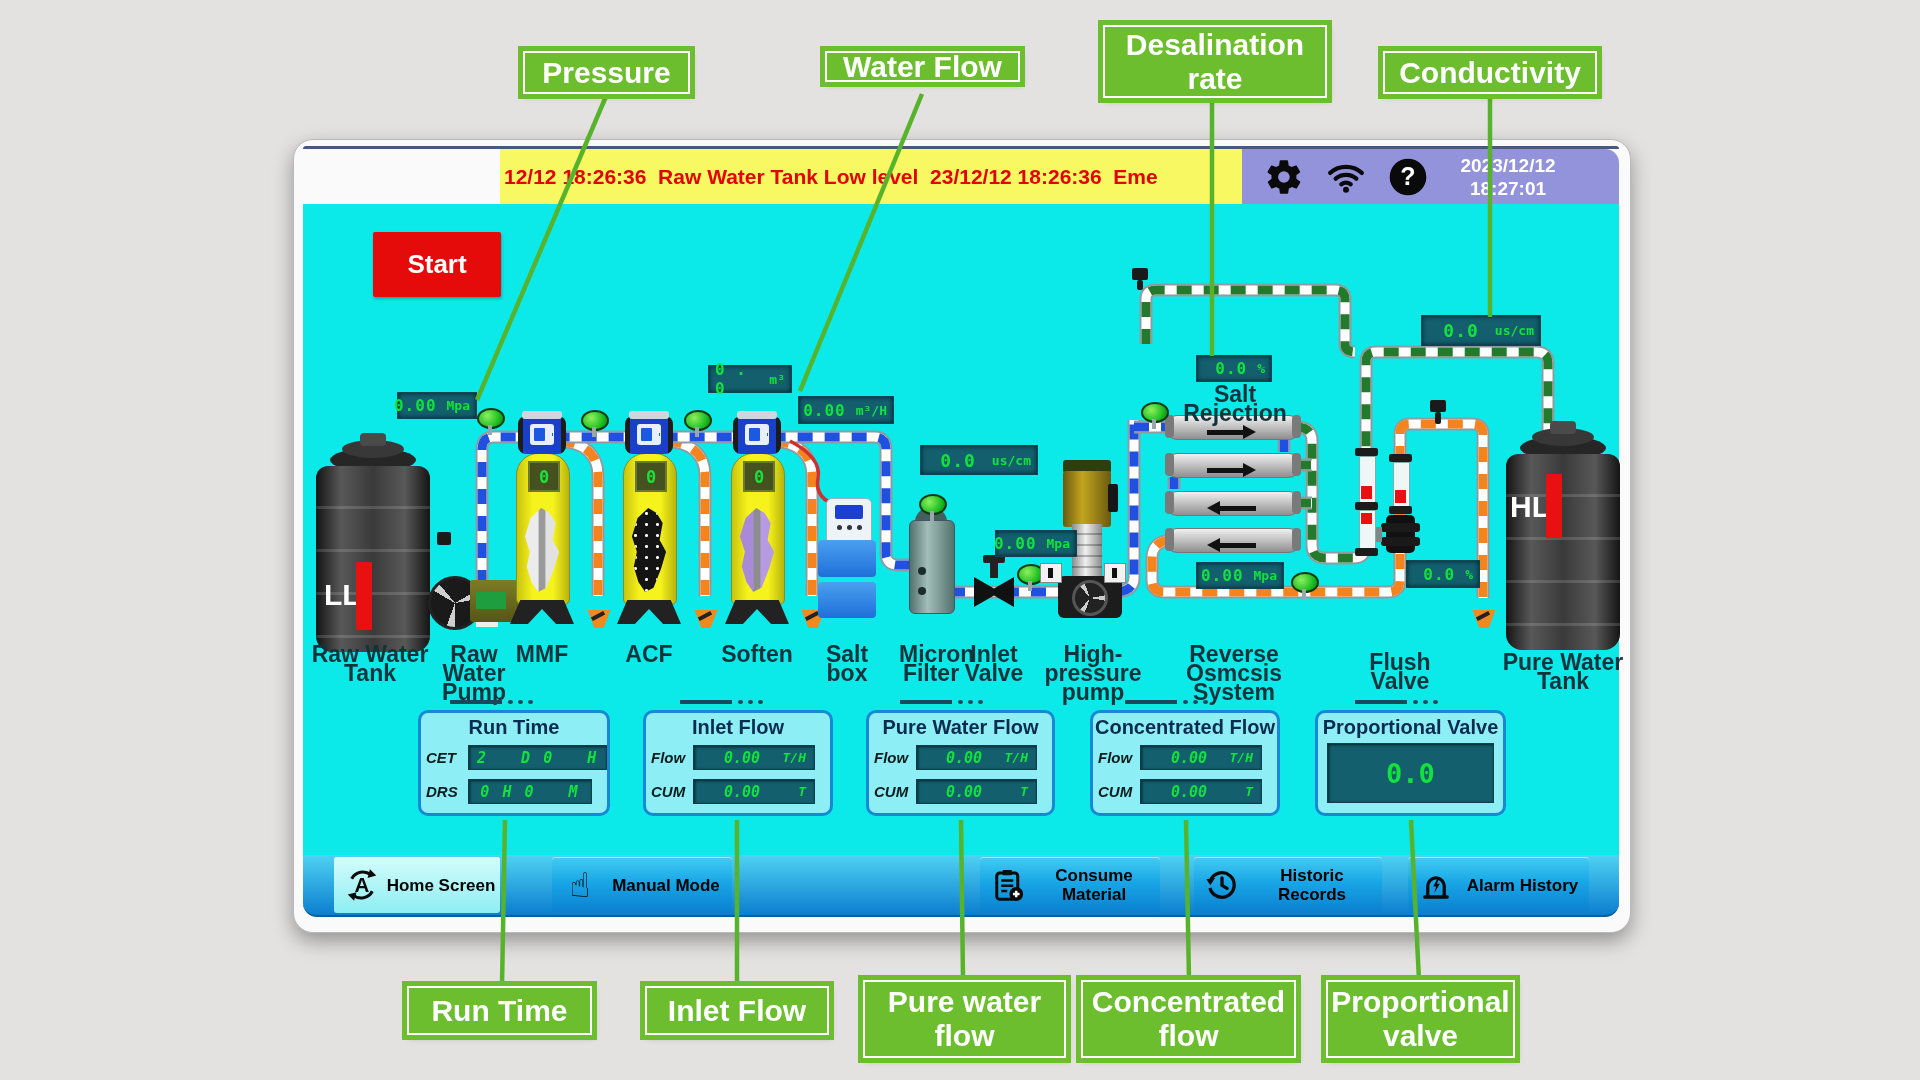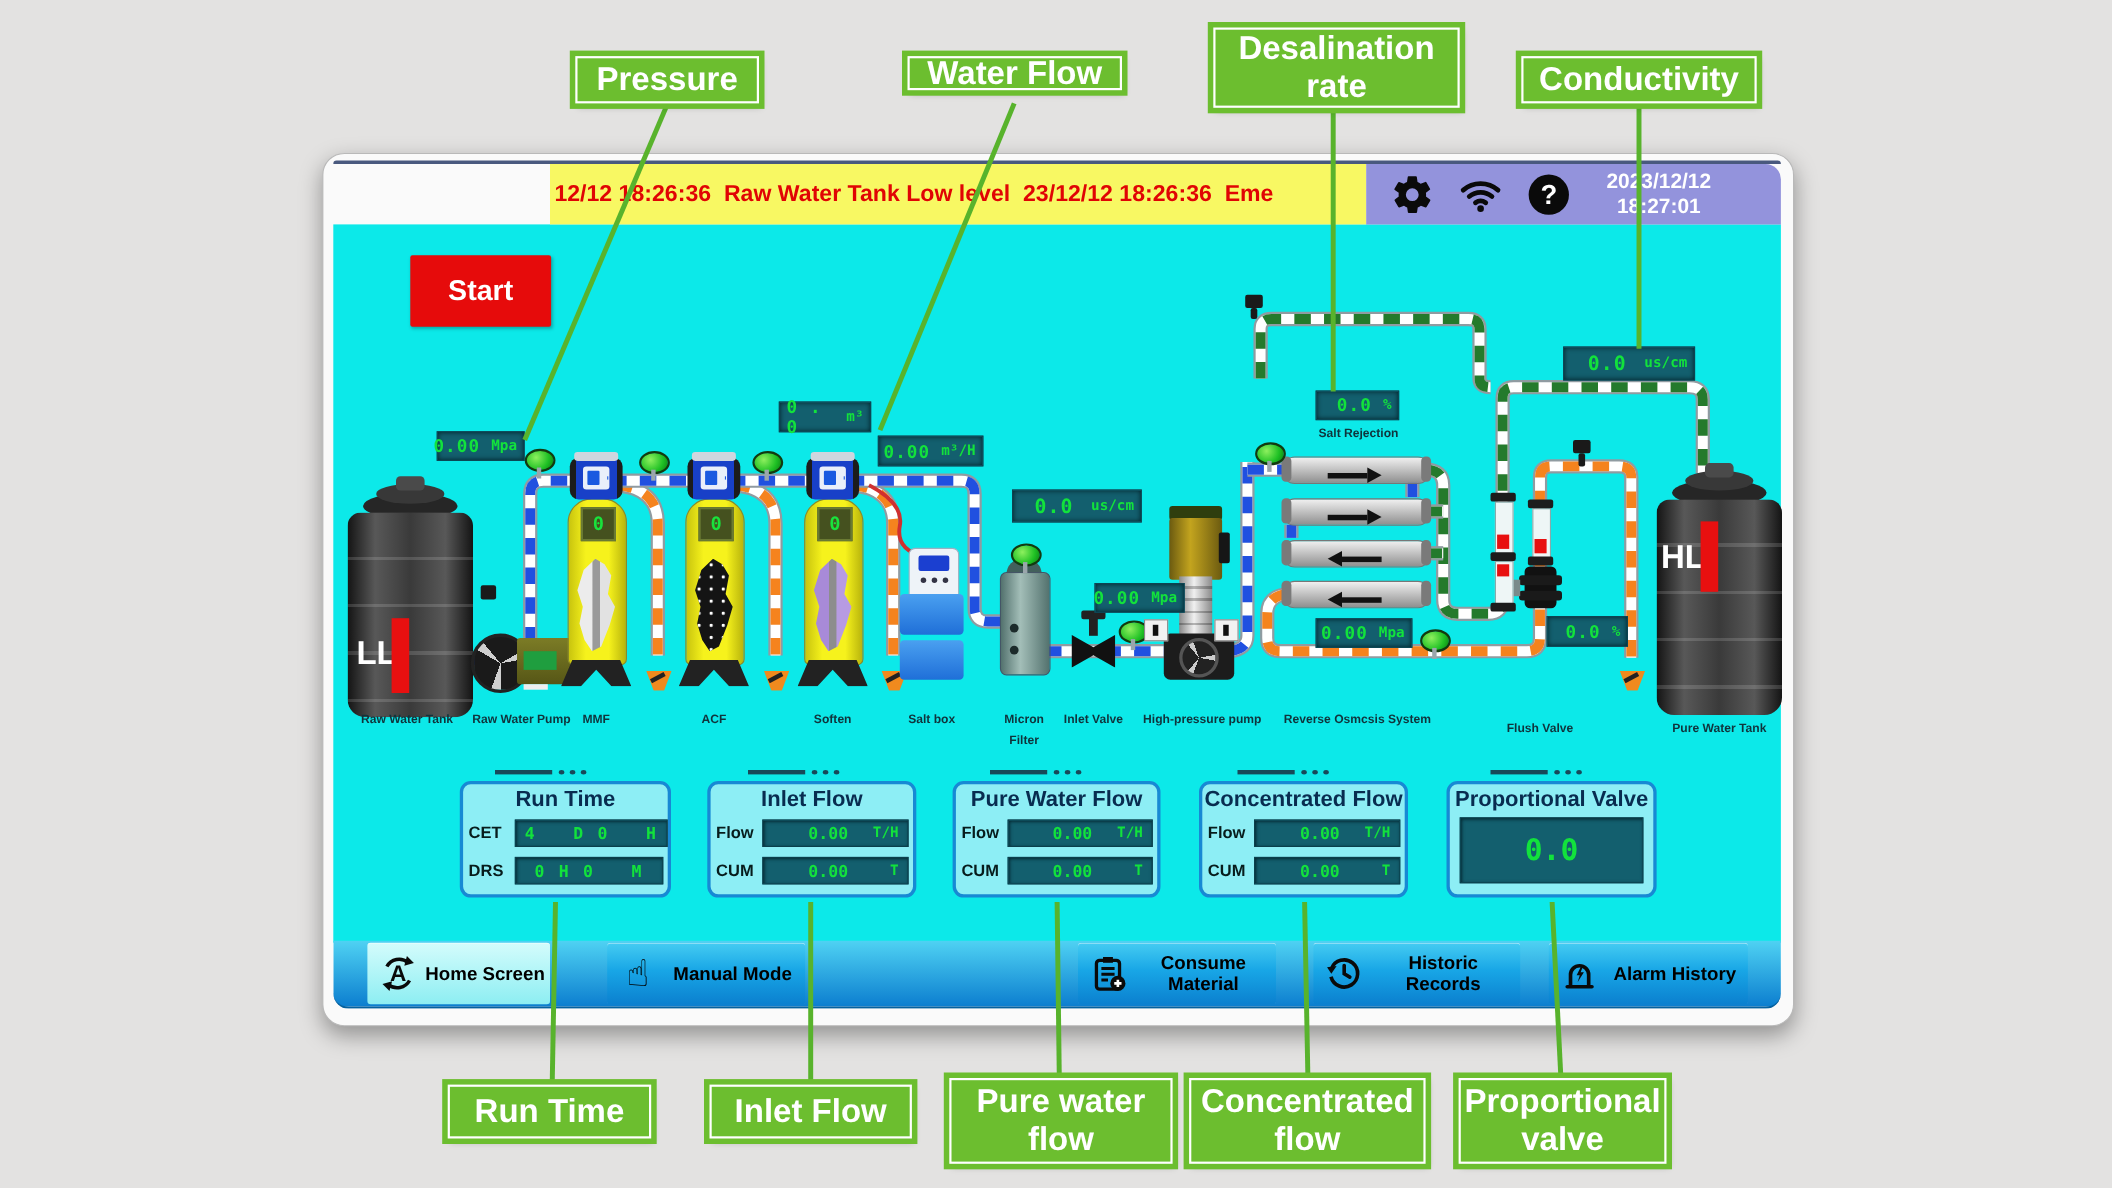--- a/index.html
+++ b/index.html
@@ -77,32 +77,32 @@
     background:linear-gradient(180deg,#f0f0f0,#8f8f8f);border:1px solid #777;}
   .ro-tube::before,.ro-tube::after{content:"";position:absolute;top:-1px;width:9px;height:23px;background:#7a7a7a;border-radius:4px;}
   .ro-tube::before{left:-2px;} .ro-tube::after{right:-2px;}
   .ro-arrow{position:absolute;top:9px;display:flex;align-items:center;}
   .ro-bar{width:36px;height:5px;background:#111;}
   .tri-r{width:0;height:0;border-left:13px solid #111;border-top:7px solid transparent;border-bottom:7px solid transparent;}
   .tri-l{width:0;height:0;border-right:13px solid #111;border-top:7px solid transparent;border-bottom:7px solid transparent;}
   .glass{position:absolute;width:15px;background:#eef6f6;border:1px solid #8aa;z-index:7;}
   .float{position:absolute;width:11px;background:#e81010;z-index:8;}
   .fitting{position:absolute;width:23px;height:8px;background:#1c1c1c;border-radius:2px;z-index:8;}
-  .eq-label{position:absolute;z-index:7;color:#10343c;font-weight:bold;font-size:11px;line-height:19px;text-align:center;}
+  .eq-label{position:absolute;z-index:7;color:#10343c;font-weight:bold;font-size:23px;line-height:19px;text-align:center;}
   
   .readout{position:absolute;z-index:8;background:#135f6e;border:1px solid #0b4553;
     box-shadow:inset 0 0 5px #031f26;display:flex;align-items:center;justify-content:flex-end;
     font-family:"DejaVu Sans Mono",monospace;font-weight:bold;color:#12e23c;box-sizing:border-box;padding:0 6px;gap:10px;}
   .readout .rv{font-size:16px;letter-spacing:1px;} .readout .ru{font-size:13px;}
   .readout.big .rv{font-size:18px;} .readout.big{gap:16px;}
   
   .panel{position:absolute;top:710px;height:106px;background:#8deef5;border:3px solid #1789d4;
     border-radius:10px;z-index:8;box-sizing:border-box;}
   .p-title{text-align:center;font-weight:bold;font-size:20px;color:#082c50;margin-top:3px;}
-  .p-row{position:absolute;left:5px;right:4px;height:25px;display:flex;align-items:center;}
+  .p-row{position:absolute;left:5px;right:15px;height:25px;display:flex;align-items:center;font-style:italic;}
   .p-row .pl{width:42px;font-weight:bold;font-size:15px;color:#071c1c;flex:none;}
   .p-field{flex:1;height:25px;background:#135f6e;border:1px solid #0a3f4c;box-shadow:inset 1px 1px 3px #042731;
     display:flex;align-items:center;justify-content:flex-end;padding:0 8px;gap:20px;
     font-family:"DejaVu Sans Mono",monospace;font-weight:bold;color:#12e23c;box-sizing:border-box;}
   .p-field .fv{font-size:15px;} .p-field .fu{font-size:13px;min-width:26px;text-align:right;}
   .p-field.ctr{justify-content:center;} .p-field .pre{white-space:pre;font-size:15px;letter-spacing:2px;}
   .big-field{position:absolute;left:9px;right:9px;top:30px;bottom:10px;background:#135f6e;border:1px solid #0a3f4c;
     box-shadow:inset 1px 1px 3px #042731;display:flex;align-items:center;justify-content:center;
     font-family:"DejaVu Sans Mono",monospace;font-weight:bold;font-size:27px;color:#12e23c;}
   .deco{position:absolute;top:700px;height:4px;z-index:8;}
@@ -431,21 +431,21 @@
       <i class="d"></i>
       <i class="d"></i>
       <i class="d"></i>
     </div>
 
   <div class="panel" style="left:418px;width:192px">
     <div class="p-title">Run Time</div>
     <div class="p-row" style="top:32px">
         <span class="pl">CET</span>
       <div class="p-field ctr">
-          <span class="pre">4   D 0   H</span>
+          <span class="pre">2   D 0   H</span>
         </div>
       </div>
     <div class="p-row" style="top:66px">
         <span class="pl">DRS</span>
       <div class="p-field ctr">
           <span class="pre">0 H 0   M</span>
         </div>
       </div>
   </div>
 

